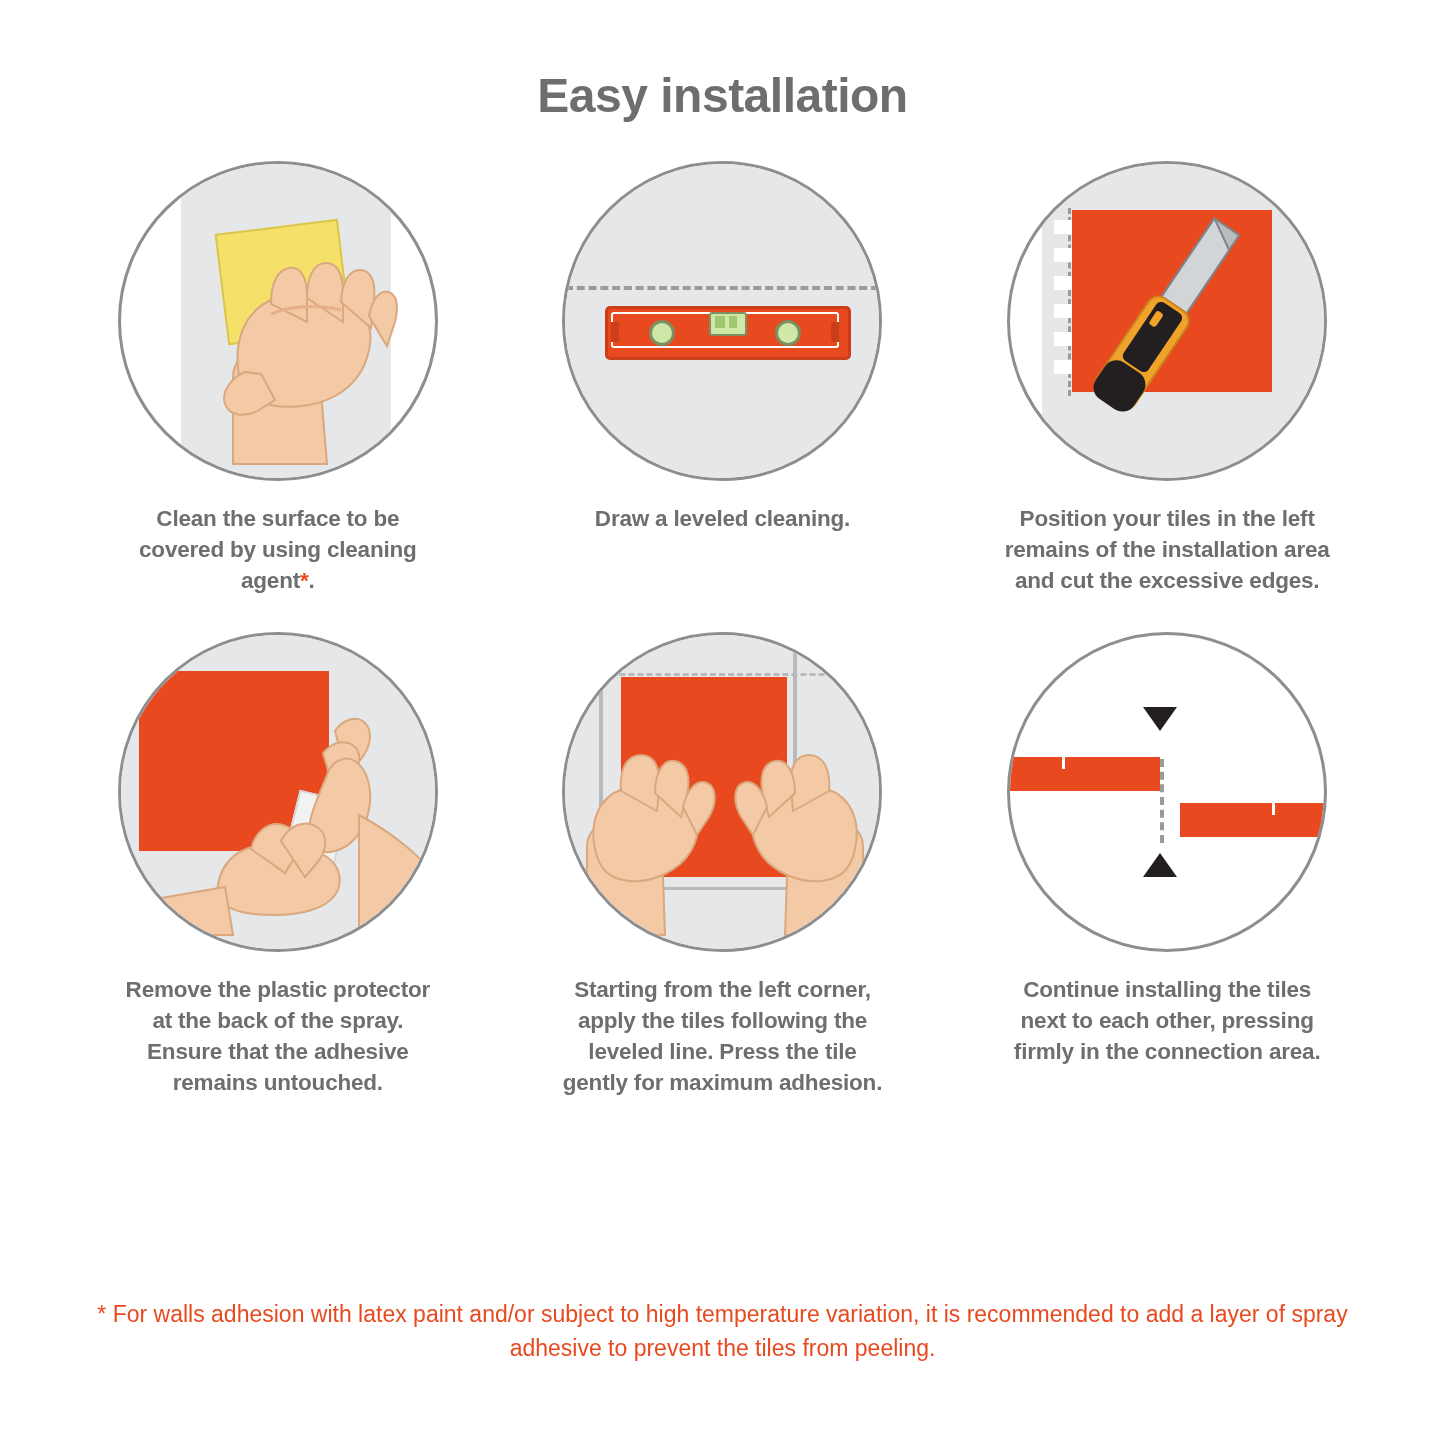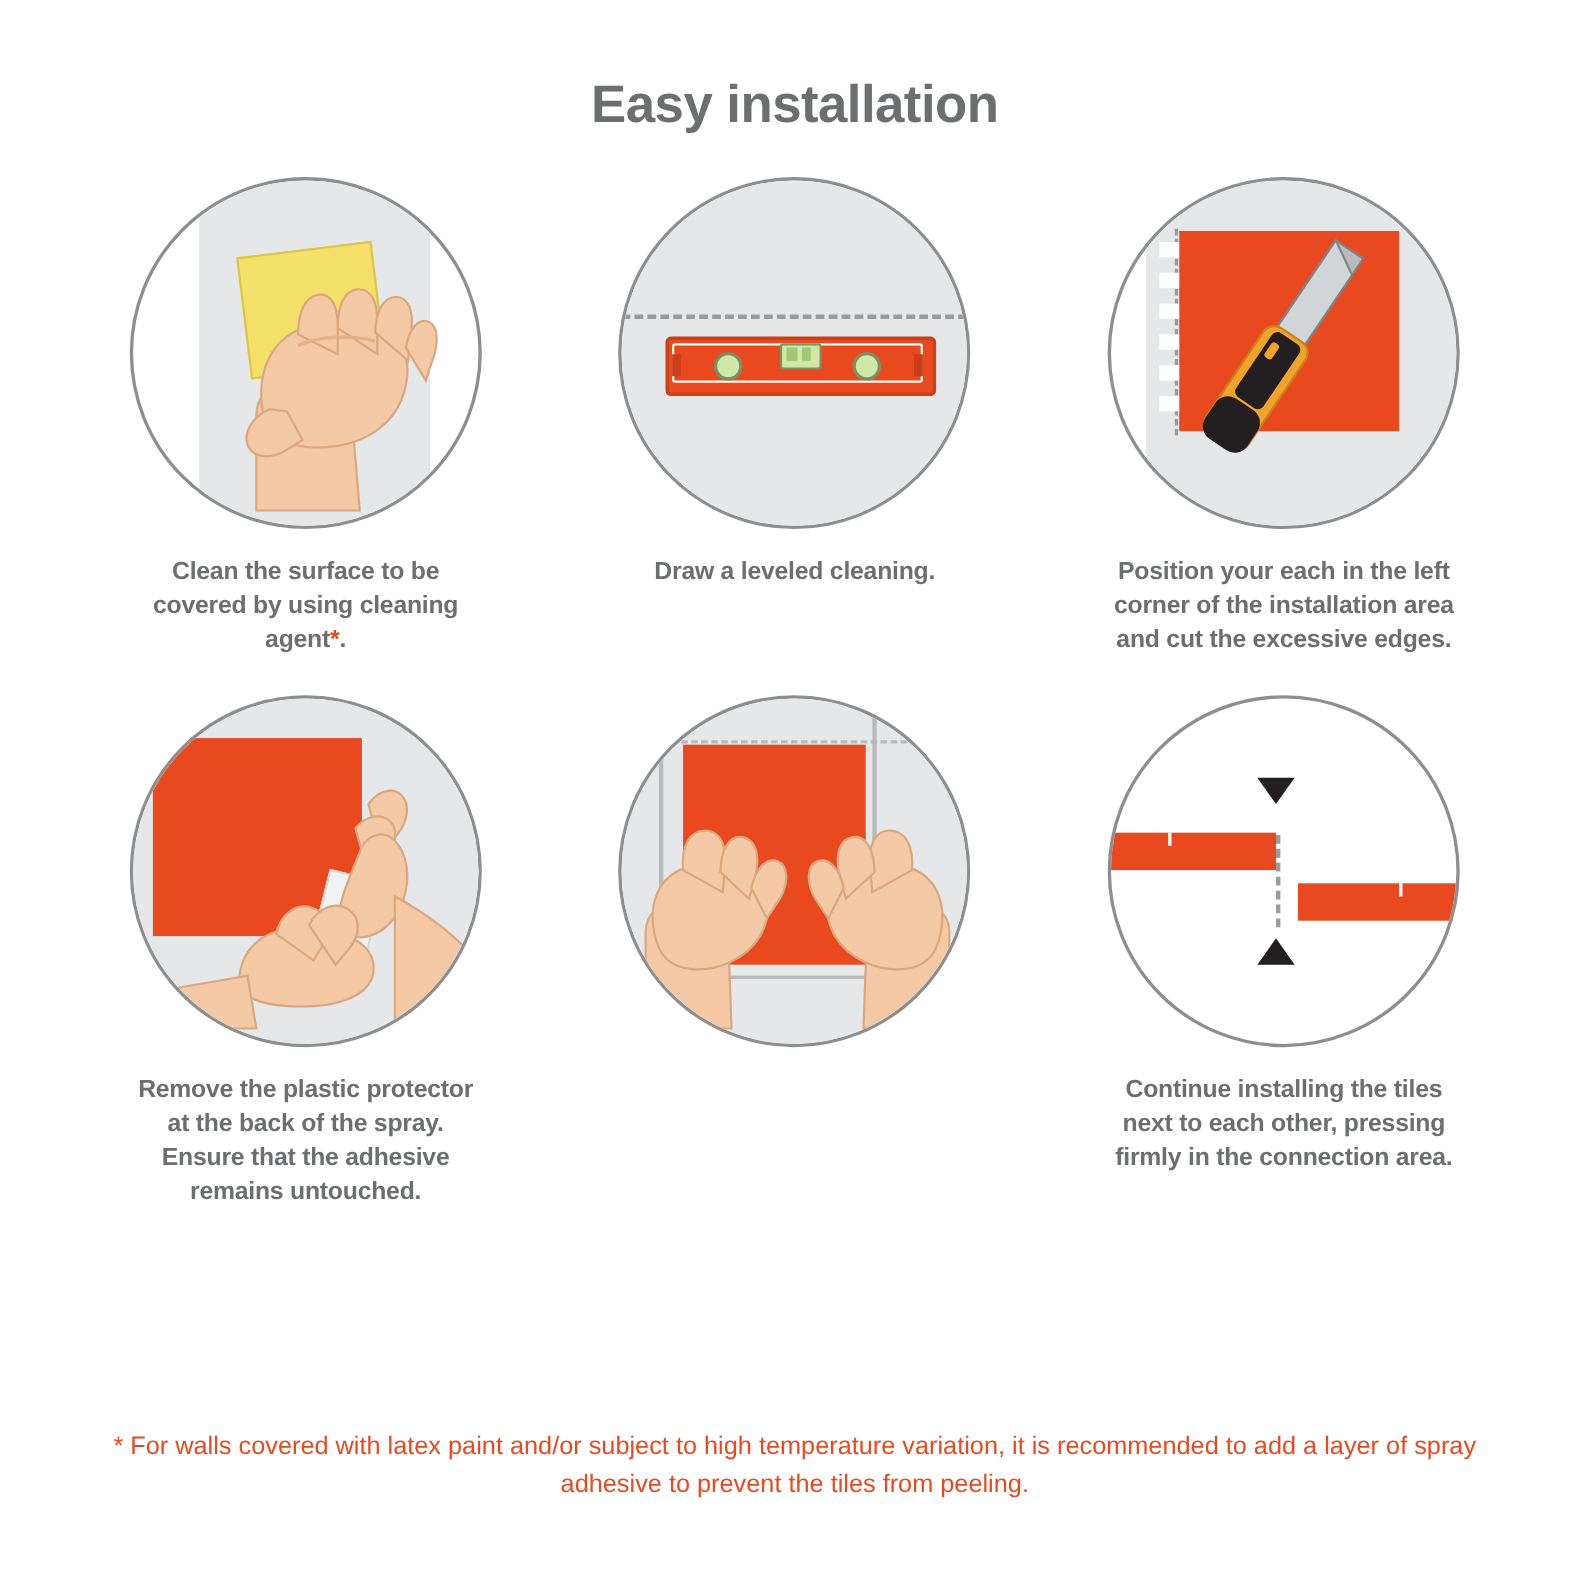--- a/index.html
+++ b/index.html
@@ -208,21 +208,21 @@
           <g transform="rotate(34 150 160)">
             <rect x="136" y="42" width="30" height="96" fill="#b9bcbf" stroke="#808386" stroke-width="2"></rect>
             <path d="M136 42 L166 60 L166 138 L136 138 Z" fill="#d2d5d8" stroke="#808386" stroke-width="2"></path>
             <rect x="128" y="136" width="46" height="116" rx="12" fill="#f0a32a" stroke="#c9821c" stroke-width="2"></rect>
             <rect x="136" y="140" width="30" height="70" rx="6" fill="#231f20"></rect>
             <rect x="128" y="212" width="46" height="44" rx="14" fill="#231f20"></rect>
             <rect x="140" y="150" width="8" height="16" rx="3" fill="#f0a32a"></rect>
           </g>
         </svg>
       </div>
-      <div class="caption">Position your each in the left corner of the installation area and cut the excessive edges.</div>
+      <div class="caption">Position your tiles in the left remains of the installation area and cut the excessive edges.</div>
     </div>
   </div>
 
   <div class="grid row2">
 
     <div class="step">
       <div class="circle">
         <div class="greyfield" style="left:0;top:0;width:320px;height:320px;"></div>
         <div class="orange" style="left:18px;top:36px;width:190px;height:180px;"></div>
         <div style="position:absolute;left:170px;top:160px;width:48px;height:62px;background:#f1f2f2;border:2px solid #d6d7d9;transform:rotate(14deg);"></div>
@@ -258,34 +258,35 @@
           <path d="M90 158 C90 138 98 124 110 126 C122 128 126 142 122 160 L116 182 Z" fill="#f3c9a6" stroke="#d9a87f" stroke-width="2"></path>
           <path d="M118 172 C122 154 132 144 142 148 C152 152 152 168 144 182 L132 200 Z" fill="#f3c9a6" stroke="#d9a87f" stroke-width="2"></path>
 
           <path d="M298 300 L298 212 C298 196 286 186 268 186 L224 186 L220 300 Z" fill="#f3c9a6" stroke="#d9a87f" stroke-width="2"></path>
           <path d="M290 214 C296 186 286 162 262 154 C238 146 210 152 196 166 C184 178 184 198 194 216 C206 236 232 248 256 246 C276 244 286 234 290 214 Z" fill="#f3c9a6" stroke="#d9a87f" stroke-width="2"></path>
           <path d="M264 156 C266 134 258 120 244 120 C230 120 224 134 226 154 L228 176 Z" fill="#f3c9a6" stroke="#d9a87f" stroke-width="2"></path>
           <path d="M230 158 C230 138 222 124 210 126 C198 128 194 142 198 160 L204 182 Z" fill="#f3c9a6" stroke="#d9a87f" stroke-width="2"></path>
           <path d="M202 172 C198 154 188 144 178 148 C168 152 168 168 176 182 L188 200 Z" fill="#f3c9a6" stroke="#d9a87f" stroke-width="2"></path>
         </svg>
       </div>
+      <div class="caption">Starting from the left corner, apply the tiles following the leveled line. Press the tile gently for maximum adhesion.</div>
     </div>
 
     <div class="step">
       <div class="circle">
 
         <div class="orange" style="left:-10px;top:122px;width:160px;height:34px;"></div>
         <div style="position:absolute;left:52px;top:122px;width:3px;height:12px;background:#ffffff;"></div>
 
         <div class="orange" style="left:170px;top:168px;width:170px;height:34px;"></div>
         <div style="position:absolute;left:262px;top:168px;width:3px;height:12px;background:#ffffff;"></div>
 
         <div class="vdash" style="left:150px;top:124px;height:84px;"></div>
 
         <div class="tri tri-down" style="left:133px;top:72px;"></div>
         <div class="tri tri-up" style="left:133px;top:218px;"></div>
       </div>
       <div class="caption">Continue installing the tiles next to each other, pressing firmly in the connection area.</div>
     </div>
   </div>
 
-  <div class="footnote">* For walls covered with latex paint and/or subject to high temperature variation, it is recommended to add a layer of spray adhesive to prevent the tiles from peeling.</div>
+  <div class="footnote">* For walls adhesion with latex paint and/or subject to high temperature variation, it is recommended to add a layer of spray adhesive to prevent the tiles from peeling.</div>
 </div>
 
 </body></html>

